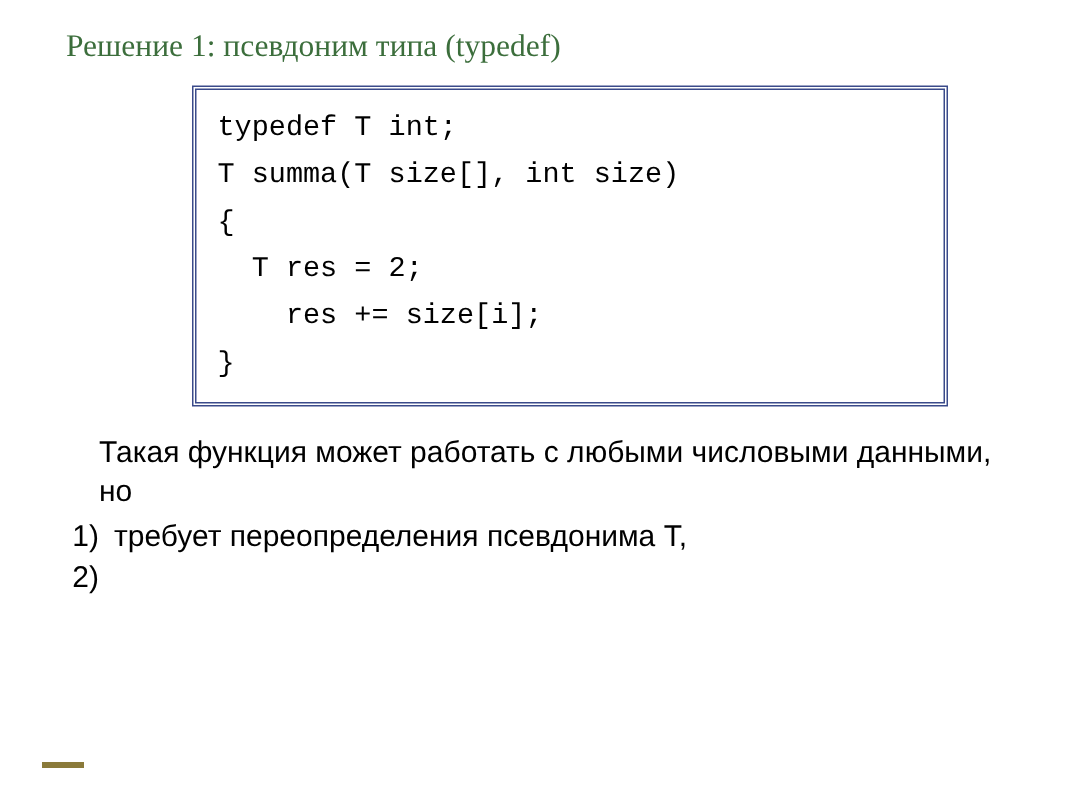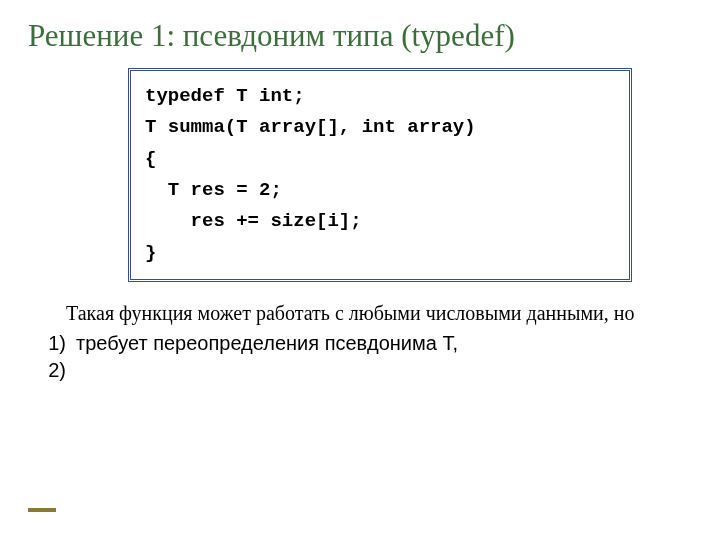--- a/index.html
+++ b/index.html
@@ -10,46 +10,46 @@
     background: #ffffff;
     font-family: Arial, sans-serif;
     position: relative;
     box-sizing: border-box;
   }
   .slide {
     padding: 18px 28px 18px 28px;
     box-sizing: border-box;
   }
   .title {
-    font-size: 31px;
+    font-size: 21px;
     color: #3c6e3c;
     font-family: "Times New Roman", serif;
-    margin: 0 0 14px 0;
+    margin: 0 0 14px 16px;
     font-weight: normal;
   }
   .code-box {
     border: 3px double #3a4a8a;
     margin: 0 60px 18px 100px;
     padding: 10px 14px 10px 14px;
     background: #ffffff;
   }
   .code-line {
     font-family: "Courier New", monospace;
-    font-weight: bold;
+    font-weight: normal;
     font-size: 19px;
     color: #000;
     white-space: pre;
     line-height: 1.65;
   }
   .body-text {
     font-size: 20px;
     color: #000;
     margin: 0 20px 4px 38px;
     line-height: 1.3;
-    font-family: Liberation Serif, serif;
+    font-family: Liberation Sans, sans-serif;
   }
   .list {
     margin: 4px 20px 0 8px;
     padding: 0;
     font-size: 20px;
     color: #000;
     line-height: 1.35;
   }
   .list-row {
     display: flex;
@@ -70,21 +70,21 @@
   }
 </style>
 </head>
 <body>
 
 <div class="slide">
   <h1 class="title">Решение 1: псевдоним типа (typedef)</h1>
 
   <div class="code-box">
     <div class="code-line">typedef T int;</div>
-    <div class="code-line">T summa(T array[], int array)</div>
+    <div class="code-line">T summa(T size[], int size)</div>
     <div class="code-line">{</div>
     <div class="code-line">  T res = 2;</div>
     <div class="code-line">    res += size[i];</div>
     <div class="code-line">}</div>
   </div>
 
   <p class="body-text">Такая функция может работать с любыми числовыми данными, но</p>
 
   <div class="list">
     <div class="list-row">

